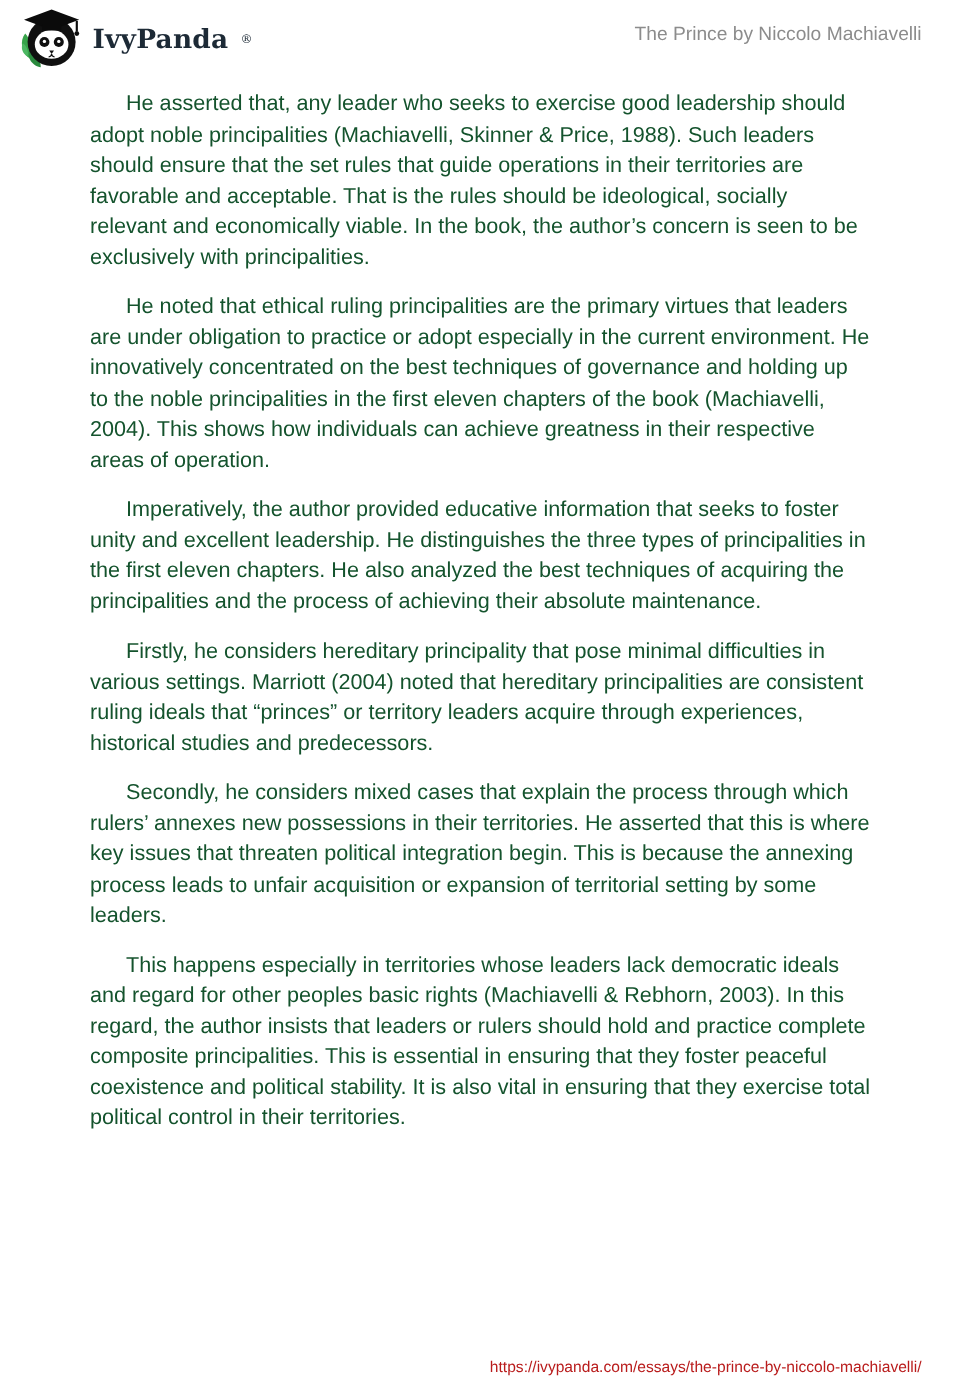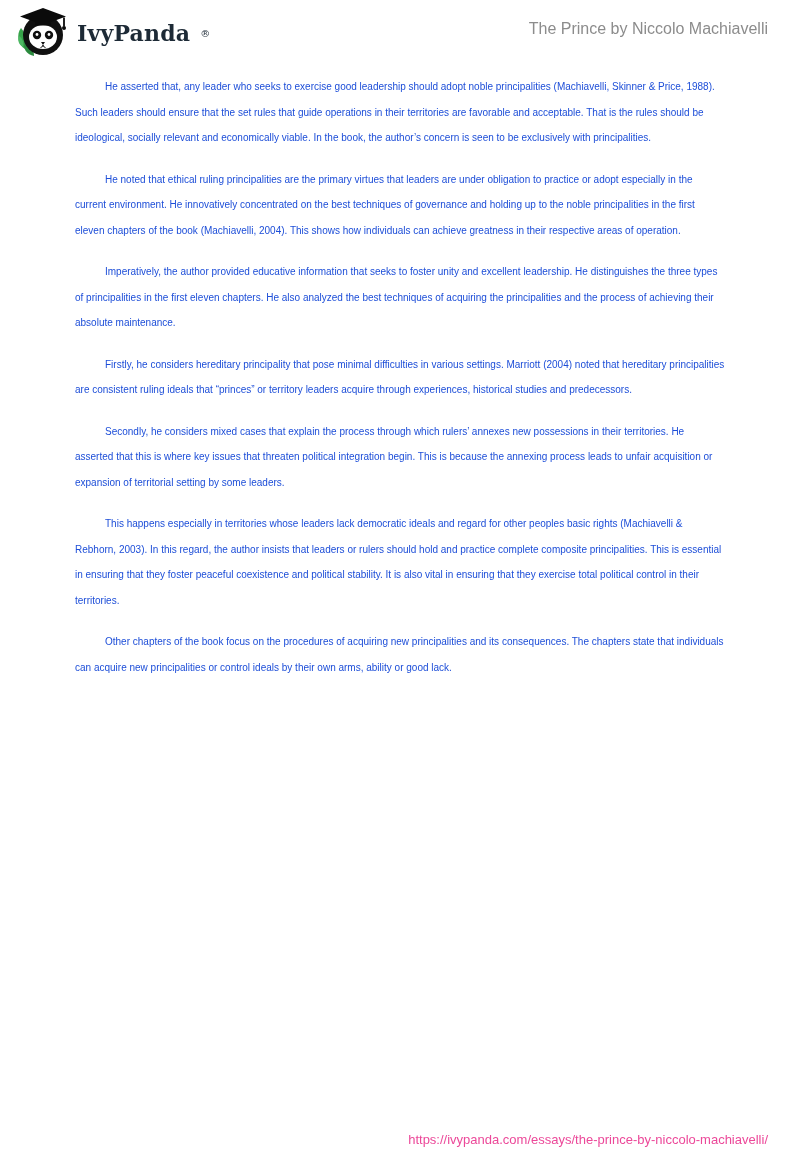--- a/index.html
+++ b/index.html
@@ -43,39 +43,39 @@
   .doc-title {
     color: #8c8c8c;
     font-size: 16px;
     margin-top: 14px;
   }
   .content {
     padding: 12px 75px 0 75px;
   }
   .content p {
     margin: 0 0 16px 0;
-    font-size: 10px;
+    font-size: 18px;
     line-height: 25.5px;
-    color: #1d4ed8;
+    color: #14532d;
     text-indent: 30px;
   }
   .content h1 {
     font-size: 29px;
     font-weight: bold;
     color: #2e2e2e;
     margin: 36px 0 26px 0;
     letter-spacing: 0.2px;
   }
   .footer {
     position: absolute;
     right: 32px;
     bottom: 12px;
   }
   .source-url {
-    color: #ec4899;
+    color: #b91c1c;
     font-size: 13px;
     text-decoration: none;
     cursor: pointer;
   }
 </style>
 </head>
 <body>
 
 <div class="page">
 
@@ -114,20 +114,19 @@
 
   <main class="content">
     <p>He asserted that, any leader who seeks to exercise good leadership should adopt noble principalities (Machiavelli, Skinner &amp; Price, 1988). Such leaders should ensure that the set rules that guide operations in their territories are favorable and acceptable. That is the rules should be ideological, socially relevant and economically viable. In the book, the author’s concern is seen to be exclusively with principalities.</p>
     <p>He noted that ethical ruling principalities are the primary virtues that leaders are under obligation to practice or adopt especially in the current environment. He innovatively concentrated on the best techniques of governance and holding up to the noble principalities in the first eleven chapters of the book (Machiavelli, 2004). This shows how individuals can achieve greatness in their respective areas of operation.</p>
 
 
     <p>Imperatively, the author provided educative information that seeks to foster unity and excellent leadership. He distinguishes the three types of principalities in the first eleven chapters. He also analyzed the best techniques of acquiring the principalities and the process of achieving their absolute maintenance.</p>
     <p>Firstly, he considers hereditary principality that pose minimal difficulties in various settings. Marriott (2004) noted that hereditary principalities are consistent ruling ideals that “princes” or territory leaders acquire through experiences, historical studies and predecessors.</p>
     <p>Secondly, he considers mixed cases that explain the process through which rulers’ annexes new possessions in their territories. He asserted that this is where key issues that threaten political integration begin. This is because the annexing process leads to unfair acquisition or expansion of territorial setting by some leaders.</p>
     <p>This happens especially in territories whose leaders lack democratic ideals and regard for other peoples basic rights (Machiavelli &amp; Rebhorn, 2003). In this regard, the author insists that leaders or rulers should hold and practice complete composite principalities. This is essential in ensuring that they foster peaceful coexistence and political stability. It is also vital in ensuring that they exercise total political control in their territories.</p>
-    <p>Other chapters of the book focus on the procedures of acquiring new principalities and its consequences. The chapters state that individuals can acquire new principalities or control ideals by their own arms, ability or good lack.</p>
   </main>
 
   <footer class="footer">
     <span class="source-url">https://ivypanda.com/essays/the-prince-by-niccolo-machiavelli/</span>
   </footer>
 
 </div>
 
 </body></html>

